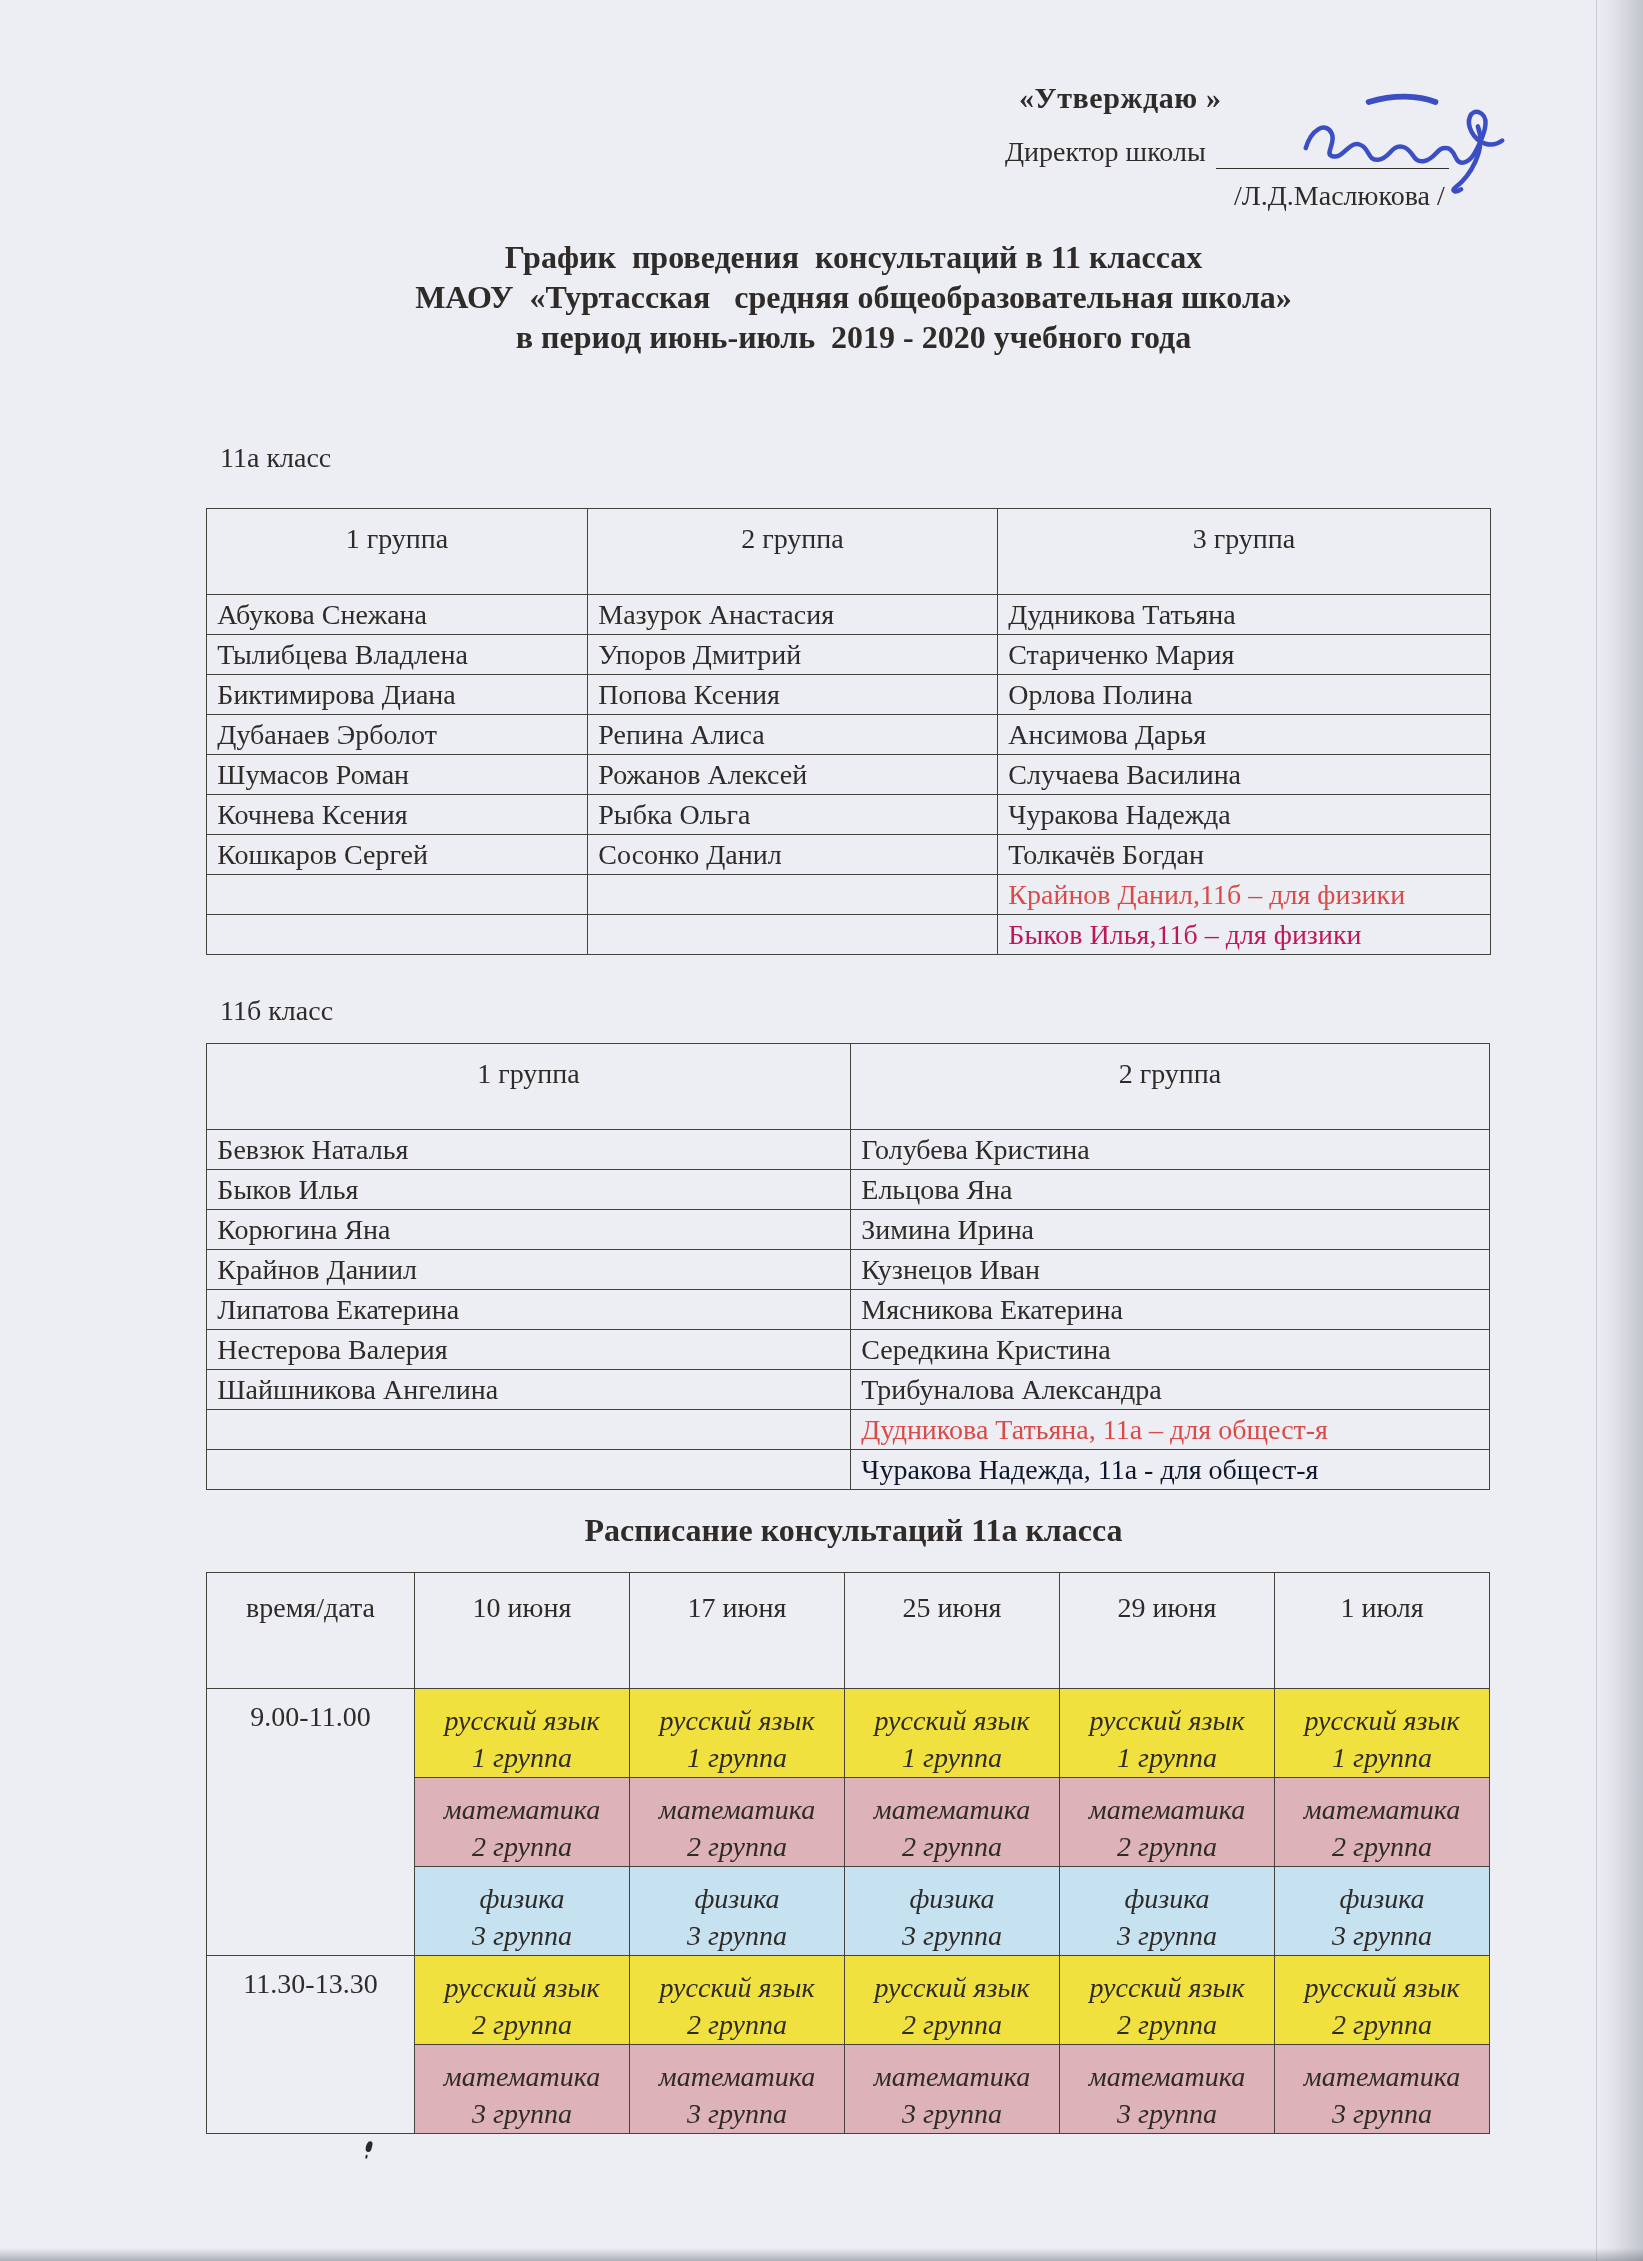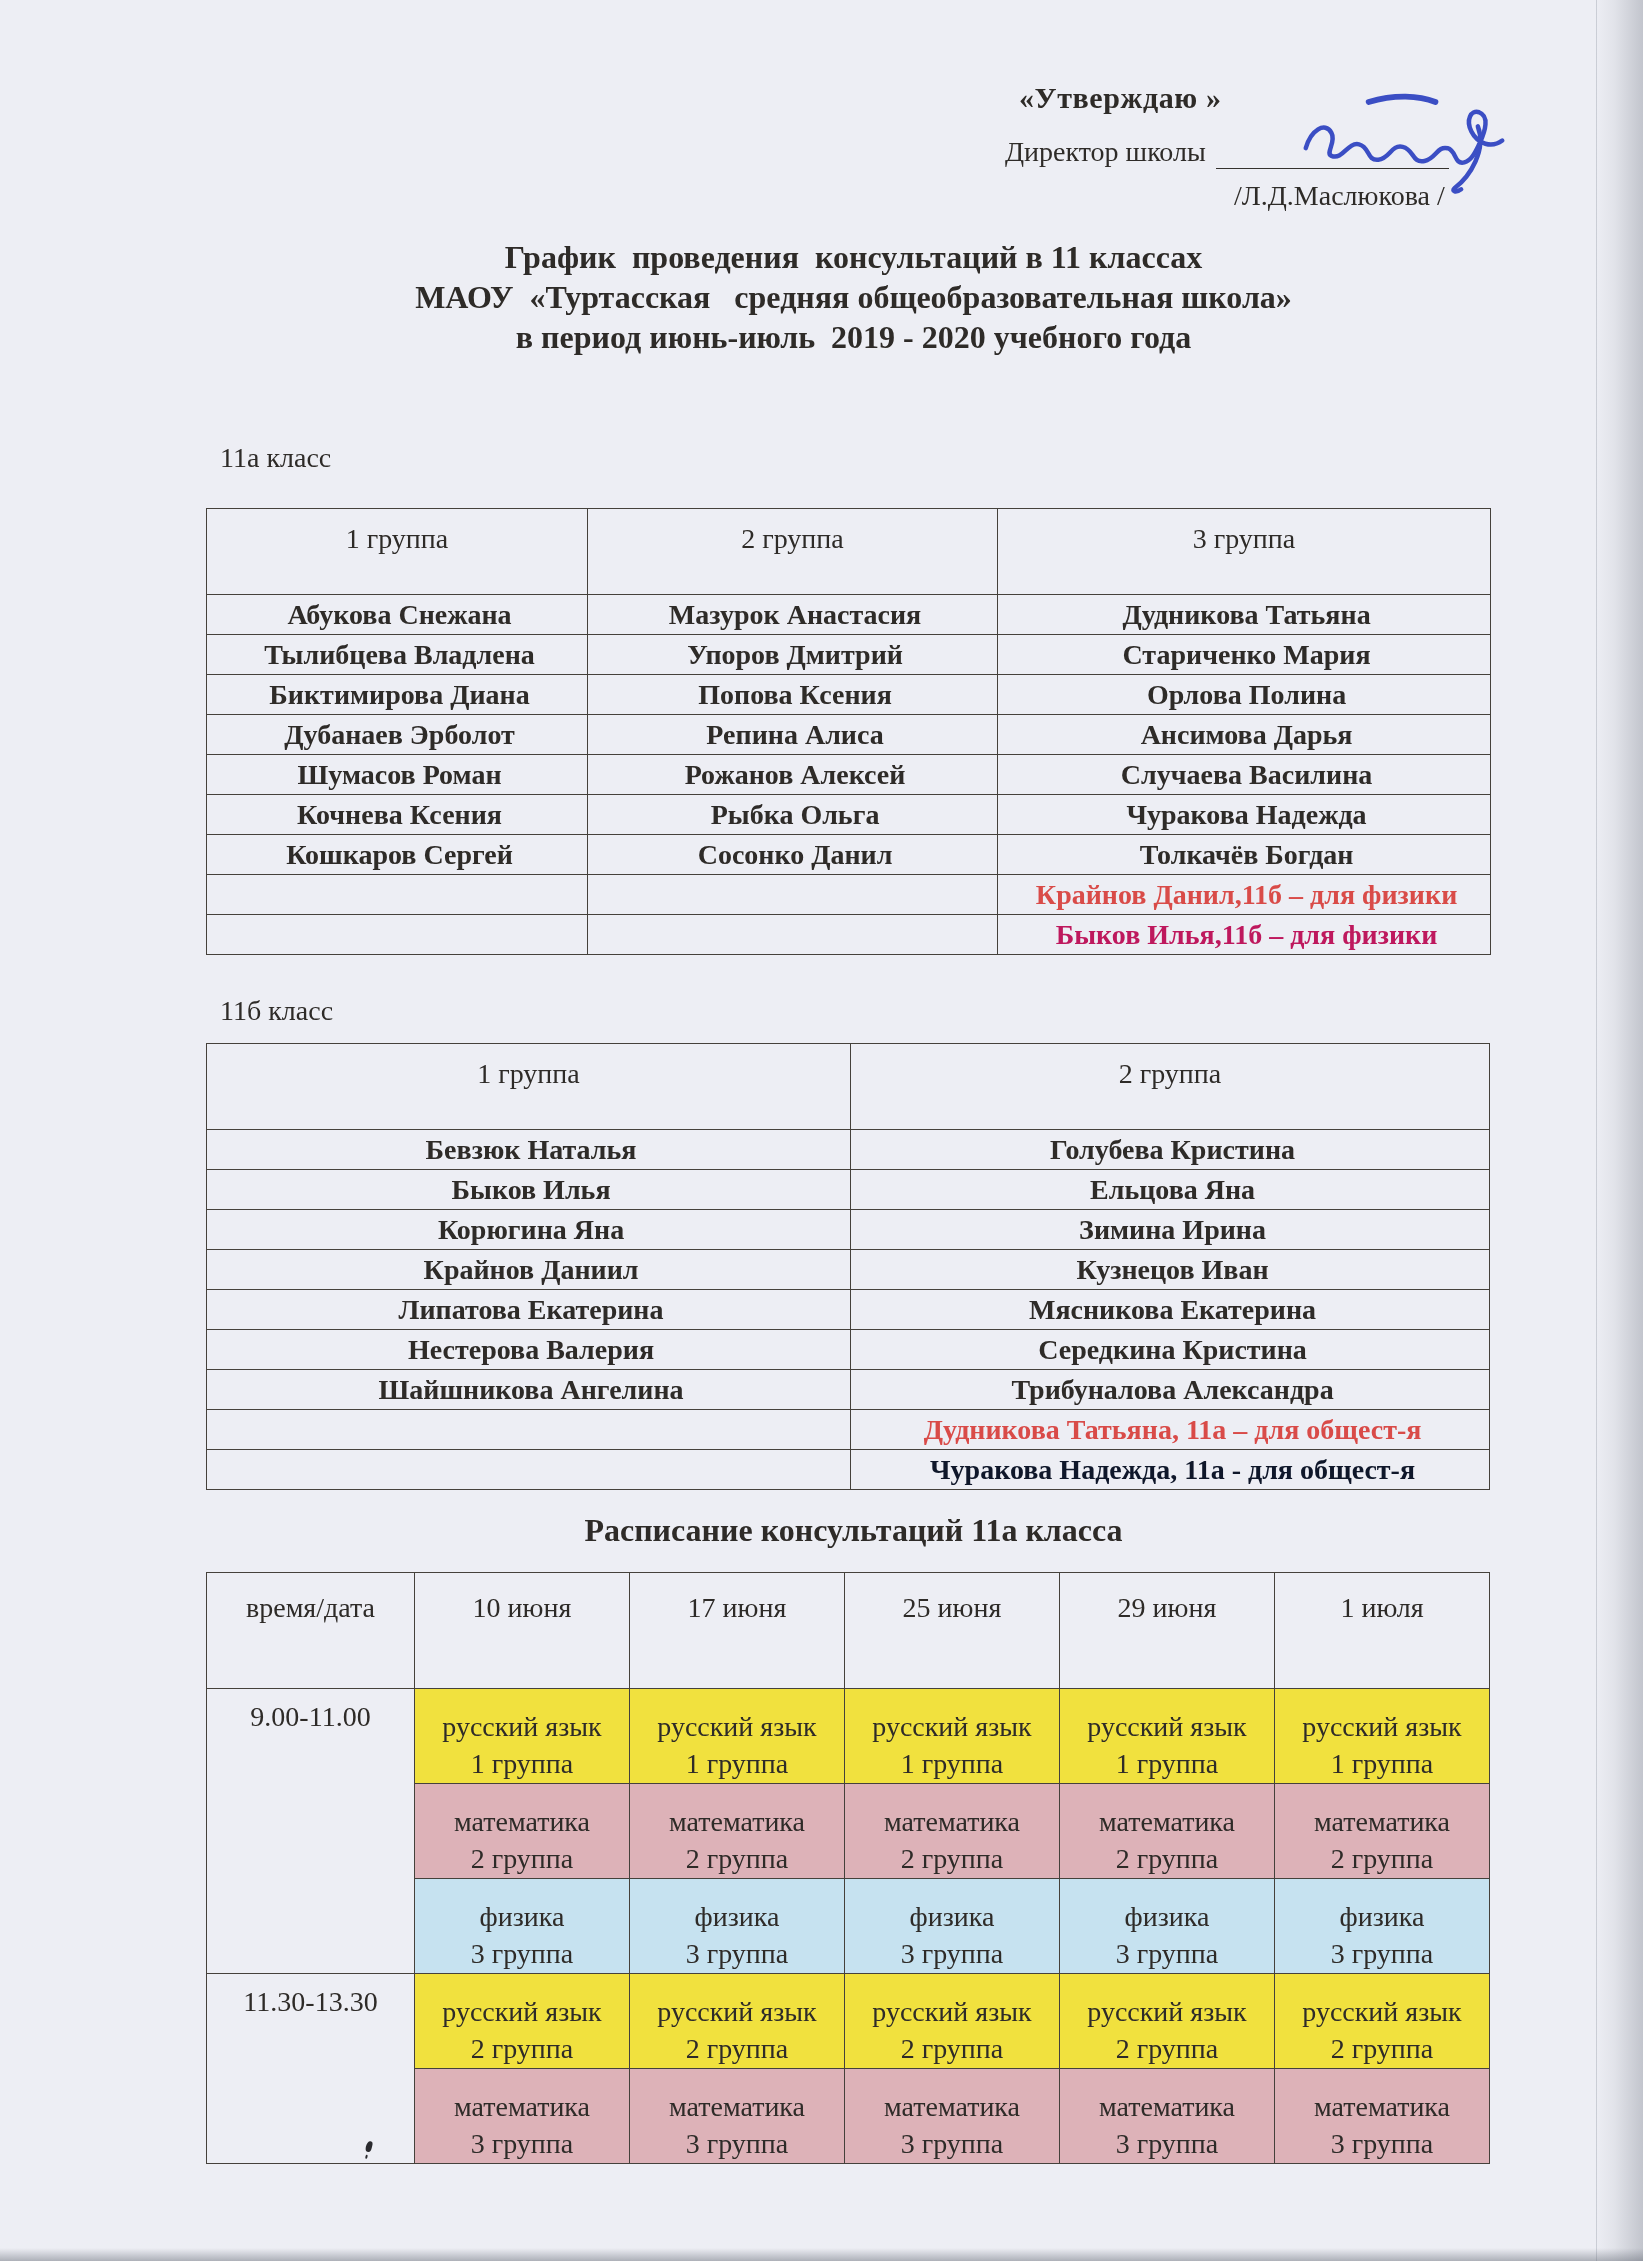--- a/index.html
+++ b/index.html
@@ -28,35 +28,35 @@
   
   .sec-label{position:absolute;left:220px;font-size:28px;}
   .label-a{top:442px;}
   .label-b{top:995px;}
 
   
   table{border-collapse:collapse;table-layout:fixed;position:absolute;left:206px;}
   td,th{border:1.9px solid #45413b;overflow:hidden;}
   .roster{width:1284px;font-size:28px;}
   .roster th{height:70px;font-weight:normal;vertical-align:top;padding-top:14px;text-align:center;}
-  .roster td{height:39px;text-align:center;padding:0 5.2px 0 10.3px;white-space:nowrap;font-weight:bold;}
+  .roster td{height:39px;text-align:left;padding:0 5.2px 0 10.3px;white-space:nowrap;}
   .table-a{top:508px;}
   .table-b{top:1043px;}
 
   
   .sched-heading{position:absolute;left:64px;top:1512px;width:1579px;text-align:center;
     font-weight:bold;font-size:32px;}
 
   
   .schedule{top:1572px;width:1284px;font-size:28px;}
   .schedule th{height:95px;font-weight:normal;vertical-align:top;padding-top:19.3px;text-align:center;}
   .schedule td{height:75px;text-align:center;}
   .schedule td.time{vertical-align:top;padding-top:11.6px;background:transparent;}
   .slot div{line-height:37px;}
-  .slot{padding-top:18px;}
+  .slot{padding-top:12px;font-style:italic;}
 
   
   .edge-right{position:absolute;top:0;right:0;width:48px;height:100%;
     background:linear-gradient(to right,rgba(125,131,142,0) 0%,rgba(125,131,142,0.10) 40%,rgba(104,110,122,0.32) 100%);}
   .edge-line{position:absolute;top:0;left:1596px;width:1.3px;height:100%;background:rgba(140,146,158,0.35);}
   .edge-bottom{position:absolute;left:0;bottom:0;width:100%;height:13px;
     background:linear-gradient(to bottom,rgba(95,101,112,0) 0%,rgba(95,101,112,0.45) 100%);}
   .ink-speck{position:absolute;left:366px;top:2141px;width:5.8px;height:11px;background:#2a2a2e;
     border-radius:60% 40% 50% 50%;transform:rotate(14deg);}
   .ink-speck::after{content:"";position:absolute;left:1.9px;top:14px;width:2.6px;height:3.9px;background:#2a2a2e;border-radius:50%;}

